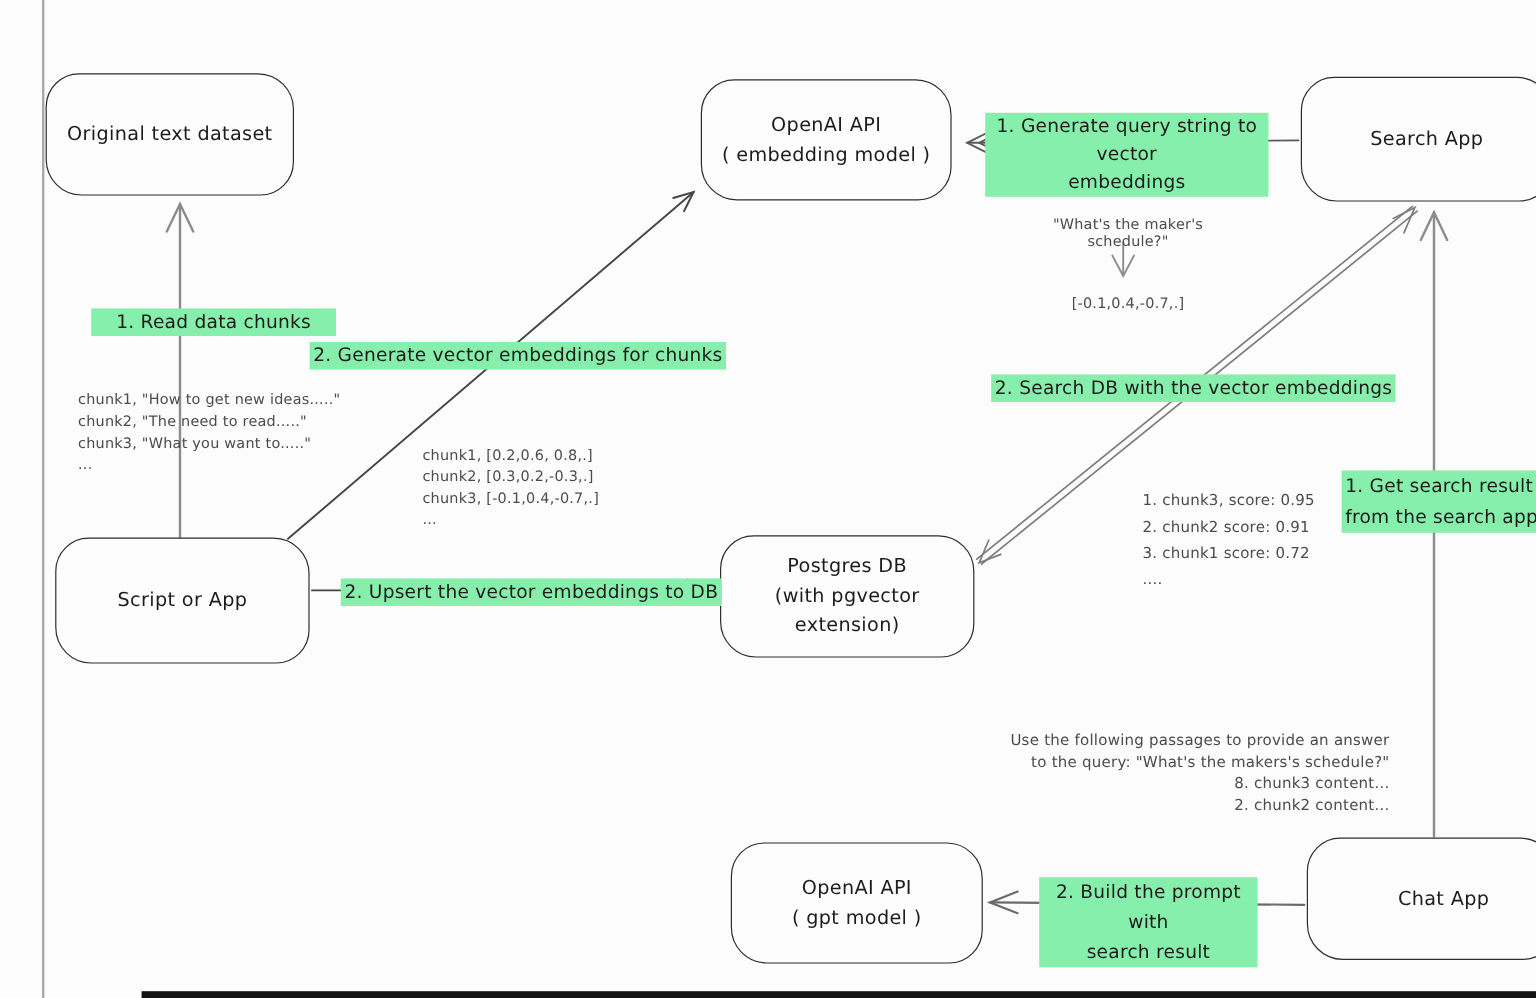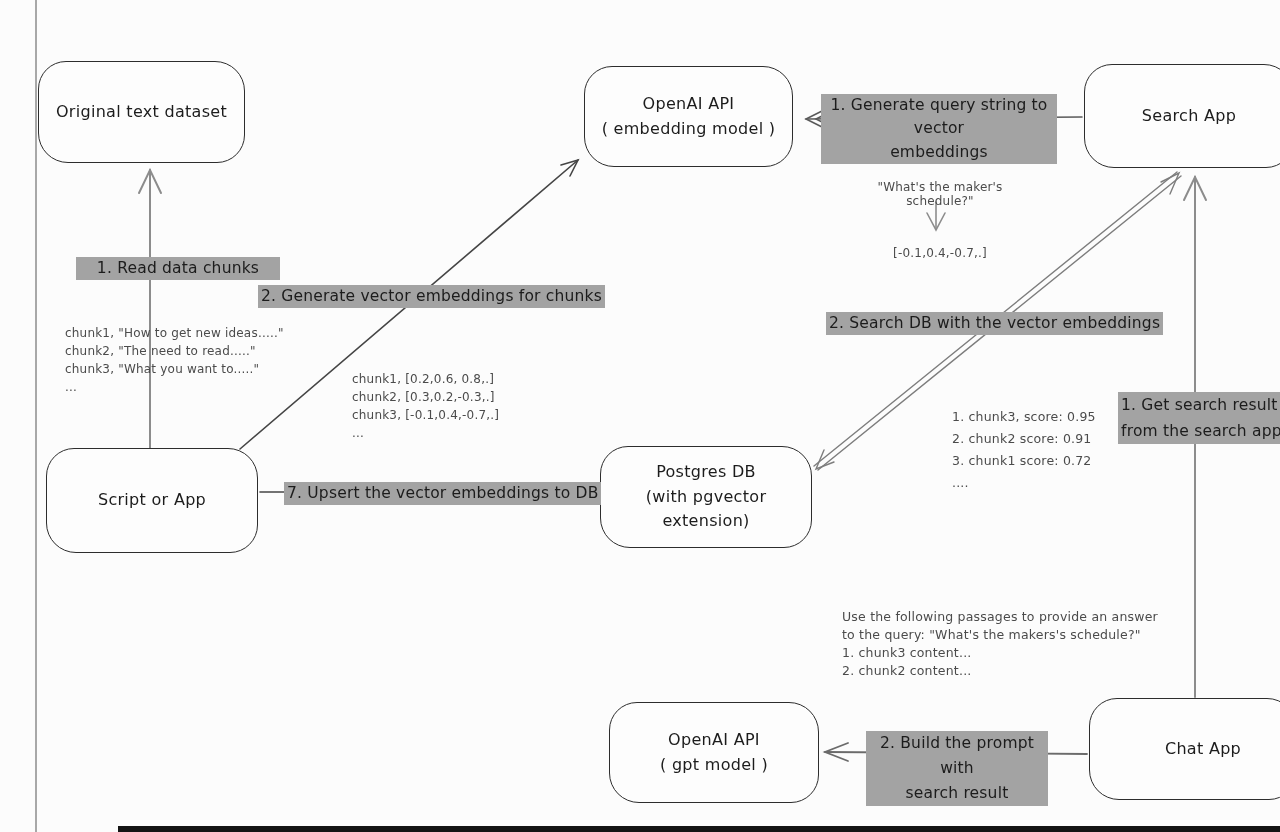--- a/index.html
+++ b/index.html
@@ -27,37 +27,37 @@
     border: 1.8px solid #2d2d2d;
     border-radius: 28px 30px 28px 30px;
     background: #fdfdfd;
     display: flex; flex-direction: column;
     align-items: center; justify-content: center;
     font-size: 16px; letter-spacing: 0.3px;
     color: #1c1c1c; text-align: center; line-height: 1.55;
   }
   .edge-label {
     position: absolute;
-    background: #a3a3a3;
+    background: #86efac;
     color: #1c1c1c;
     font-size: 15.5px; letter-spacing: 0.2px;
     line-height: 1.5;
     padding: 0 3px;
     white-space: nowrap;
   }
   .edge-label.center { text-align: center; white-space: normal; }
   .annotation {
     position: absolute;
     color: #4b4b4b;
     font-size: 12px; letter-spacing: 0.2px;
     white-space: nowrap;
   }
   .annotation div { line-height: 18px; }
   .annotation.scores div { line-height: 22px; font-size: 12.5px; }
-  .annotation.prompt div { line-height: 18px; font-size: 12.5px; }
+  .annotation.prompt div { line-height: 18px; font-size: 12.5px; text-align: right; }
   .annotation.centered { text-align: center; white-space: normal; }
 </style>
 </head>
 <body>
 
 <div id="canvas">
 
   <div class="frame-left"></div>
 
   <svg class="wires" width="1280" height="832" viewBox="0 0 1280 832">
@@ -134,21 +134,21 @@
   </div>
 
   <div class="node" style="left:1061px; top:698px; width:208px; height:102px;padding-left:20px;">
     <span>Chat App</span>
   </div>
 
   <div class="edge-label center" style="left:48px; top:257px; width:204px;">1. Read data chunks</div>
 
   <div class="edge-label" style="left:230px; top:285px;">2. Generate vector embeddings for chunks</div>
 
-  <div class="edge-label" style="left:256px; top:482px;">7. Upsert the vector embeddings  to DB</div>
+  <div class="edge-label" style="left:256px; top:482px;">2. Upsert the vector embeddings  to DB</div>
 
   <div class="edge-label center" style="left:793px; top:94px; width:236px;">
     <div>1. Generate query string to vector</div>
     <div>embeddings</div>
   </div>
 
   <div class="edge-label" style="left:798px; top:312px;">2. Search DB with the vector embeddings</div>
 
   <div class="edge-label" style="left:1090px; top:392px; line-height:26px;">
     <div>1. Get search result</div>
@@ -181,19 +181,19 @@
   <div class="annotation scores" style="left:924px; top:406px;">
     <div>1. chunk3, score: 0.95</div>
     <div>2. chunk2 score: 0.91</div>
     <div>3. chunk1 score: 0.72</div>
     <div>....</div>
   </div>
 
   <div class="annotation prompt" style="left:814px; top:608px;">
     <div>Use the following passages to provide an answer</div>
     <div>to the query: "What's the makers's schedule?"</div>
-    <div>1. chunk3 content...</div>
+    <div>8. chunk3 content...</div>
     <div>2. chunk2 content...</div>
   </div>
 
   <div class="bottom-bar"></div>
 
 </div>
 
 </body></html>

